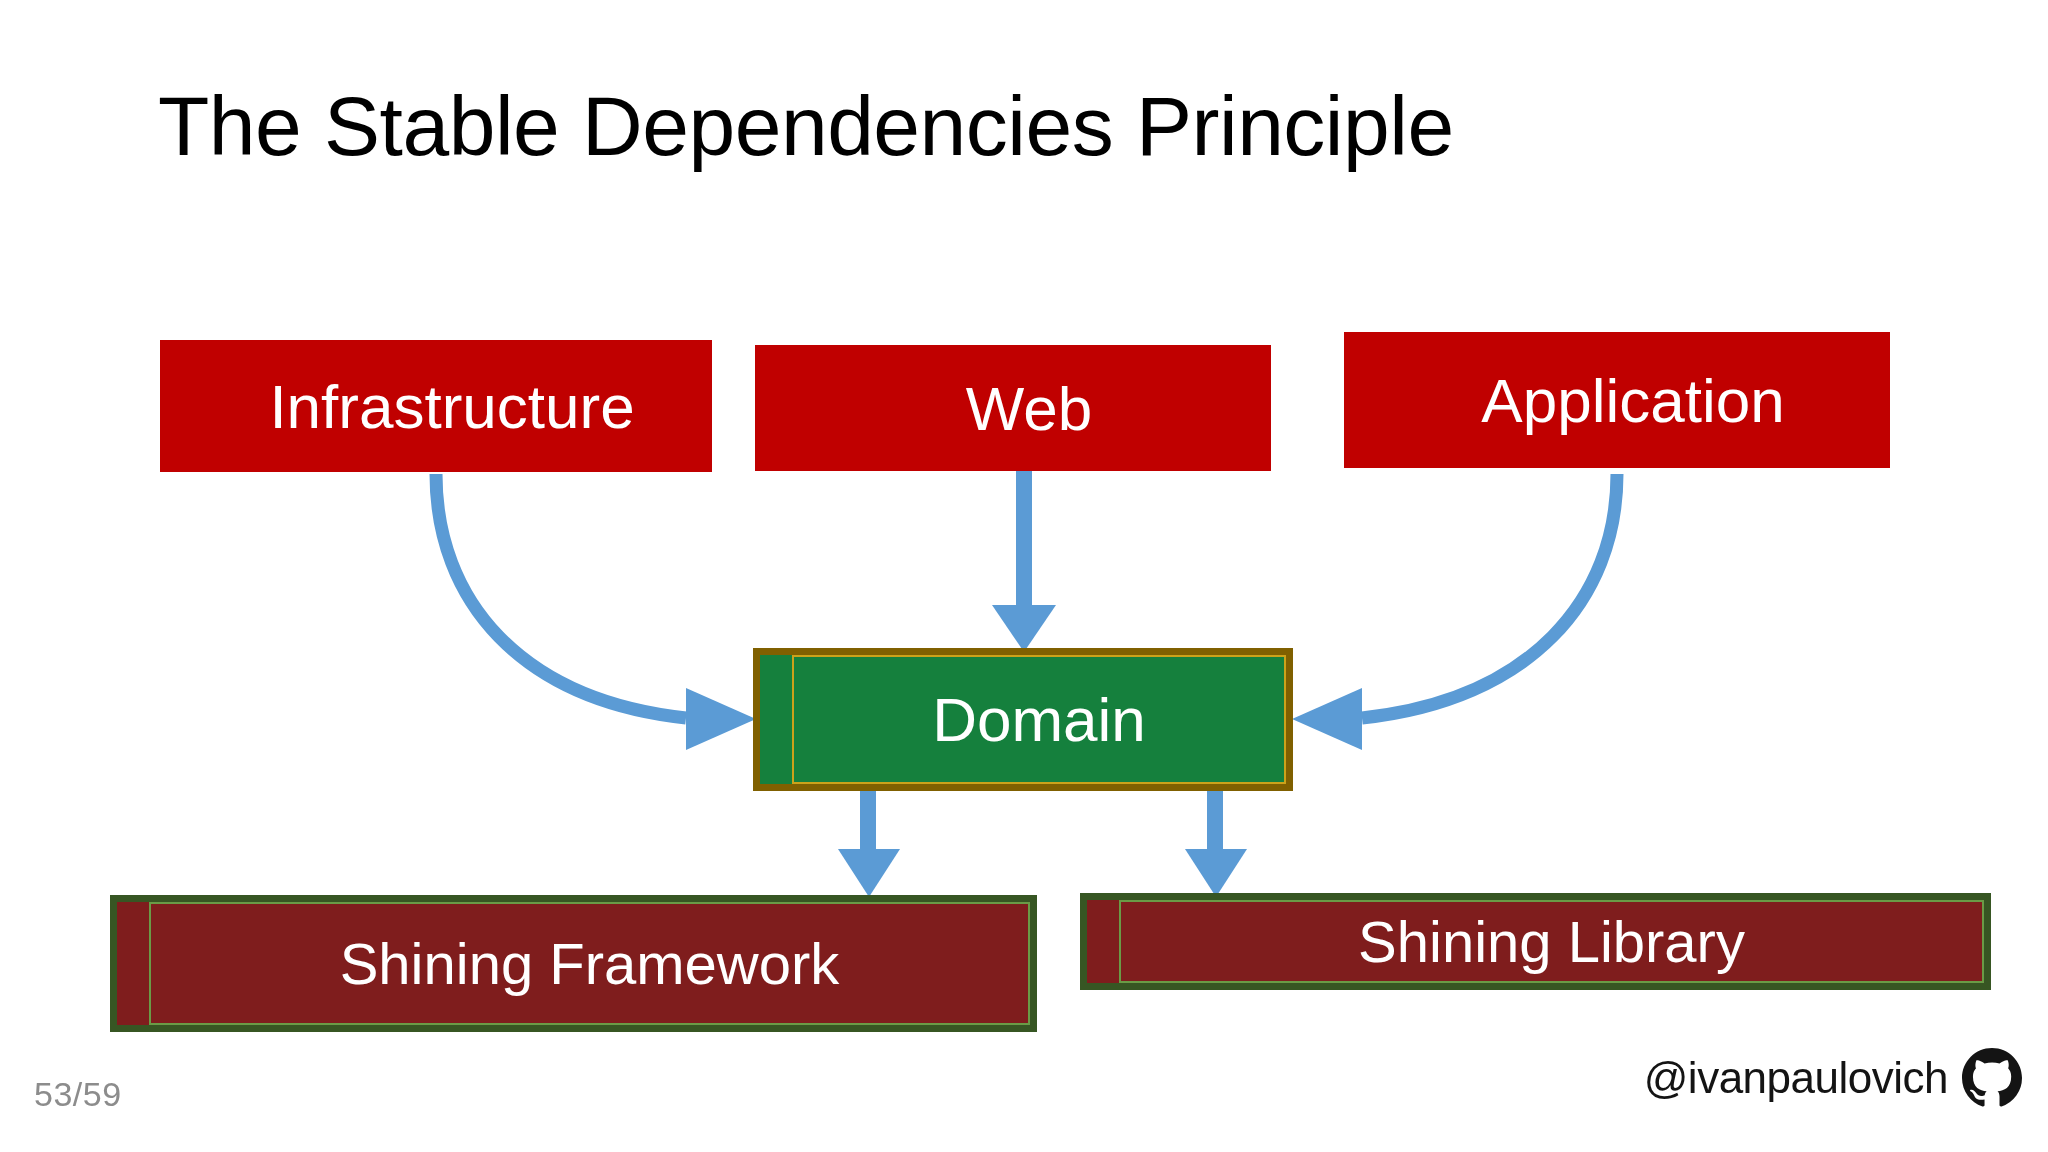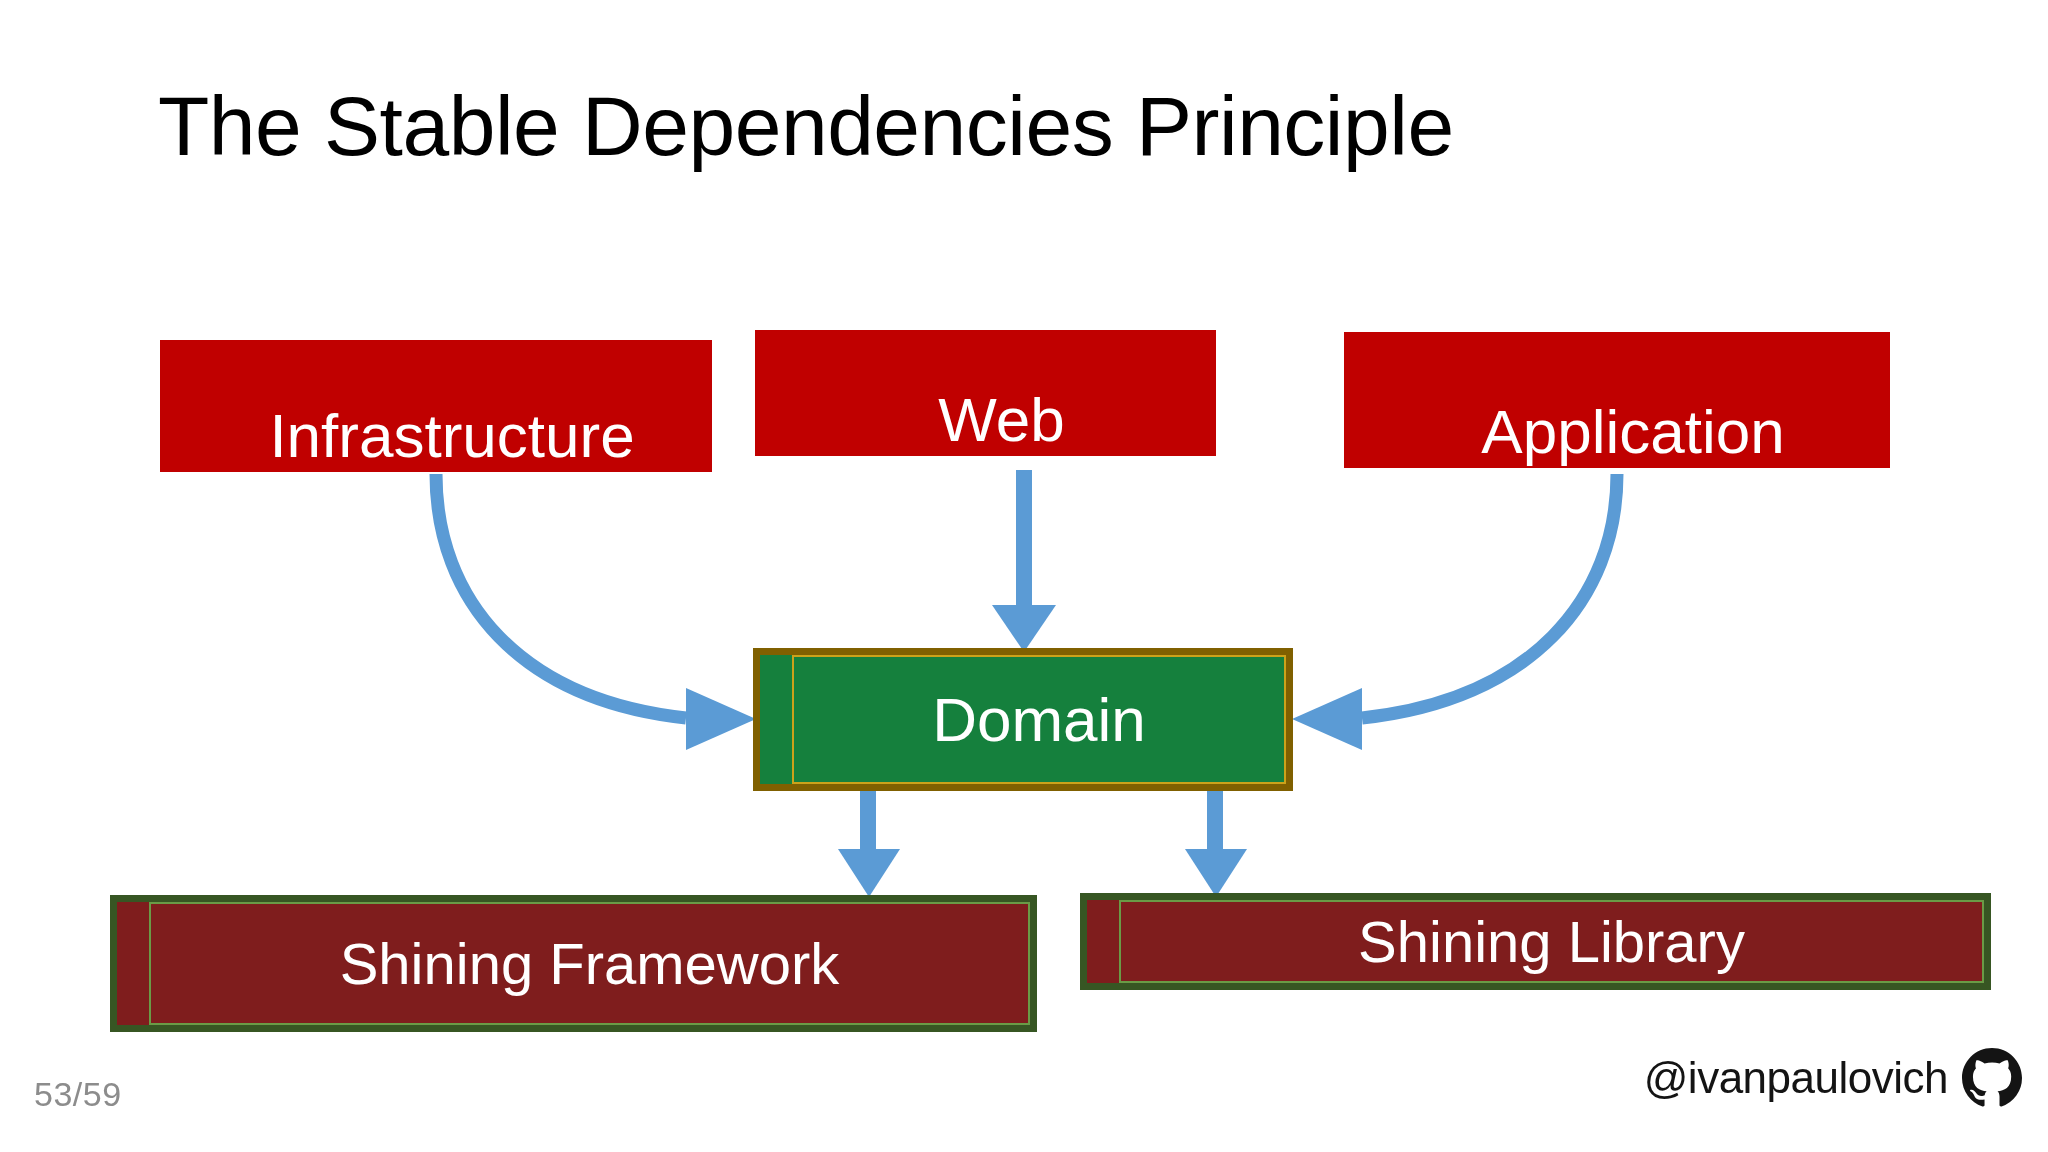--- a/index.html
+++ b/index.html
@@ -37,21 +37,21 @@
     color: #000000;
     letter-spacing: -0.5px;
     white-space: nowrap;
   }
 
   
   .node {
     position: absolute;
     box-sizing: border-box;
     display: flex;
-    align-items: flex-end;
+    align-items: center;
     justify-content: center;
     color: #ffffff;
     font-weight: 400;
     white-space: nowrap;
     overflow: hidden;
     z-index: 3;
     padding-left: 32px;
   }
 
   
@@ -90,21 +90,21 @@
     width: 100%;
     height: 100%;
     border: 2px solid #6A9B46;
     display: flex;
     align-items: center;
     justify-content: center;
   }
 
   
   #node-infrastructure { left: 160px; top: 340px;  width: 552px; height: 132px; }
-  #node-web            { left: 755px; top: 330px;  width: 461px; height: 126px; }
+  #node-web            { left: 755px; top: 345px;  width: 516px; height: 126px; }
   #node-application    { left: 1344px; top: 332px; width: 546px; height: 136px; }
   #node-domain         { left: 753px; top: 648px;  width: 540px; height: 143px; }
   #node-shining-framework { left: 110px; top: 895px;  width: 927px; height: 137px; }
   #node-shining-library   { left: 1080px; top: 893px; width: 911px; height: 97px; }
 
   
   #arrow-layer {
     position: absolute;
     left: 0; top: 0;
     width: 2048px;

